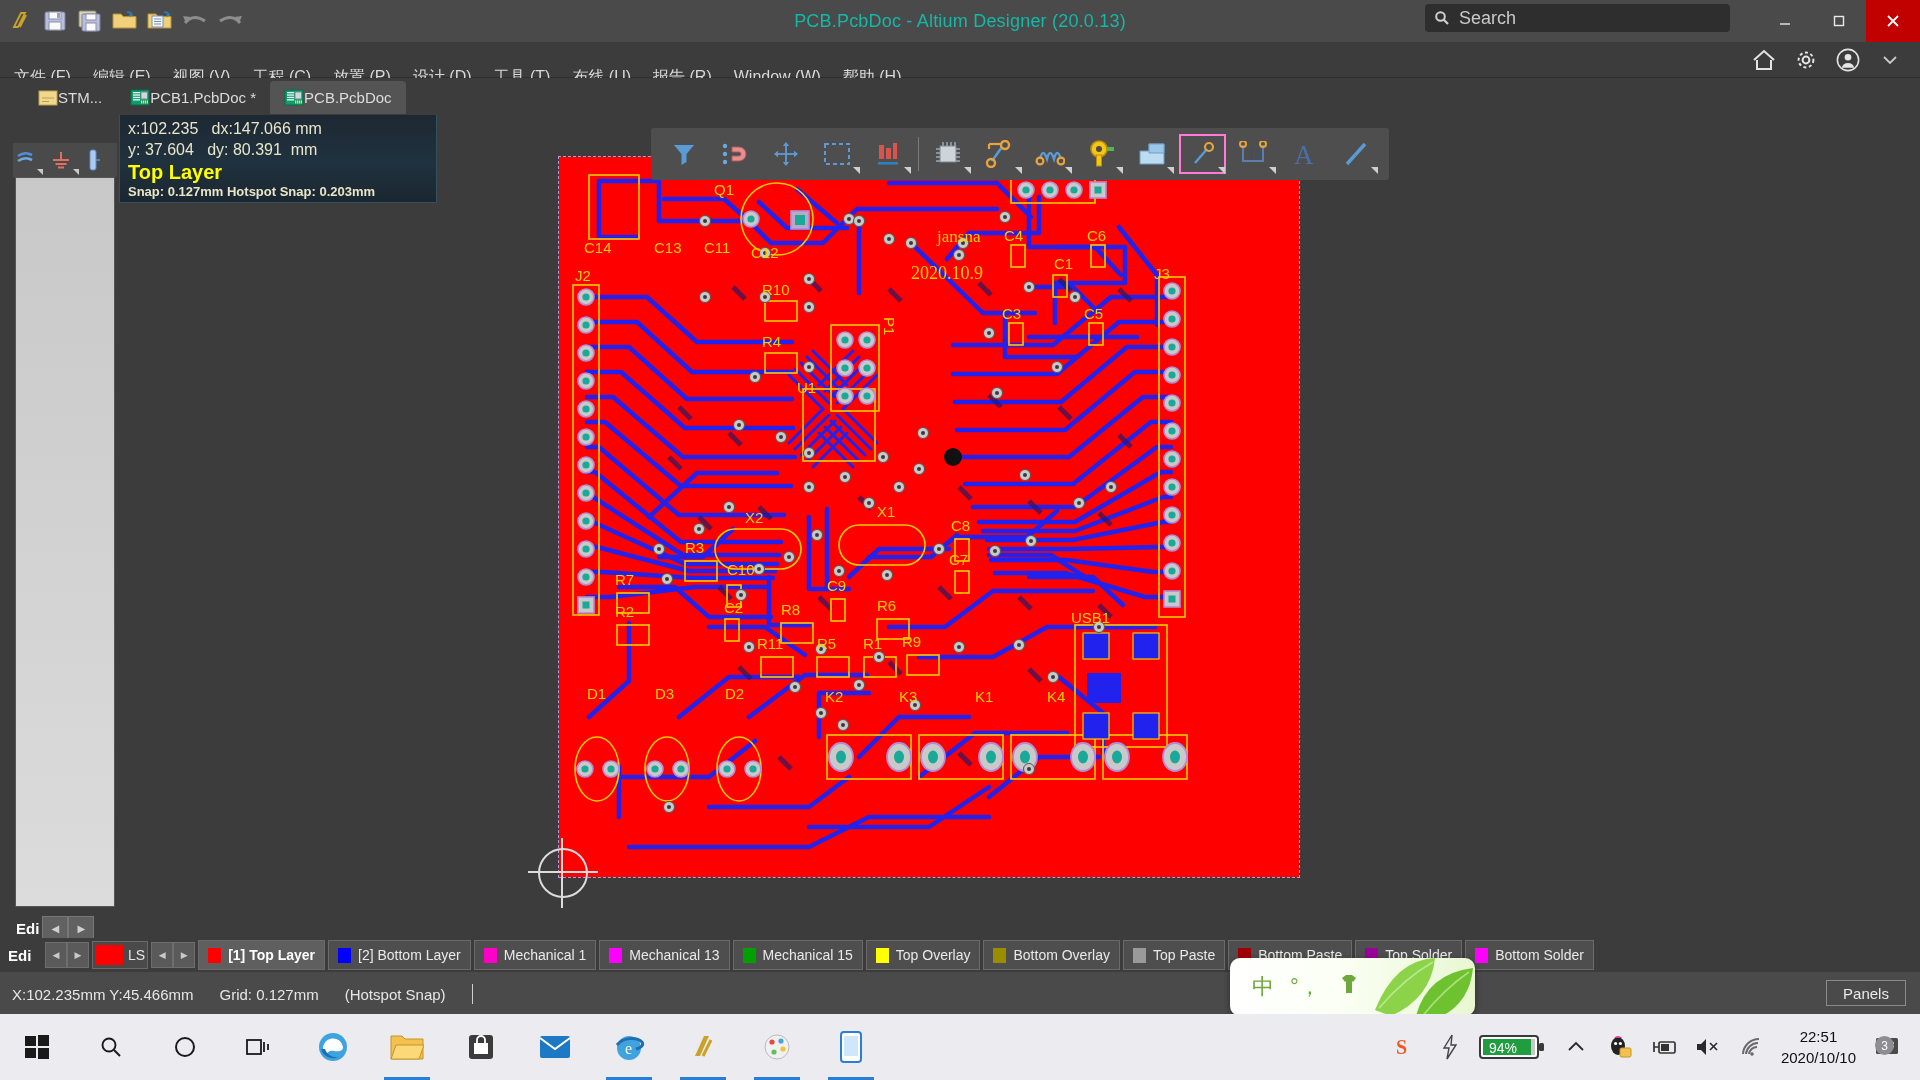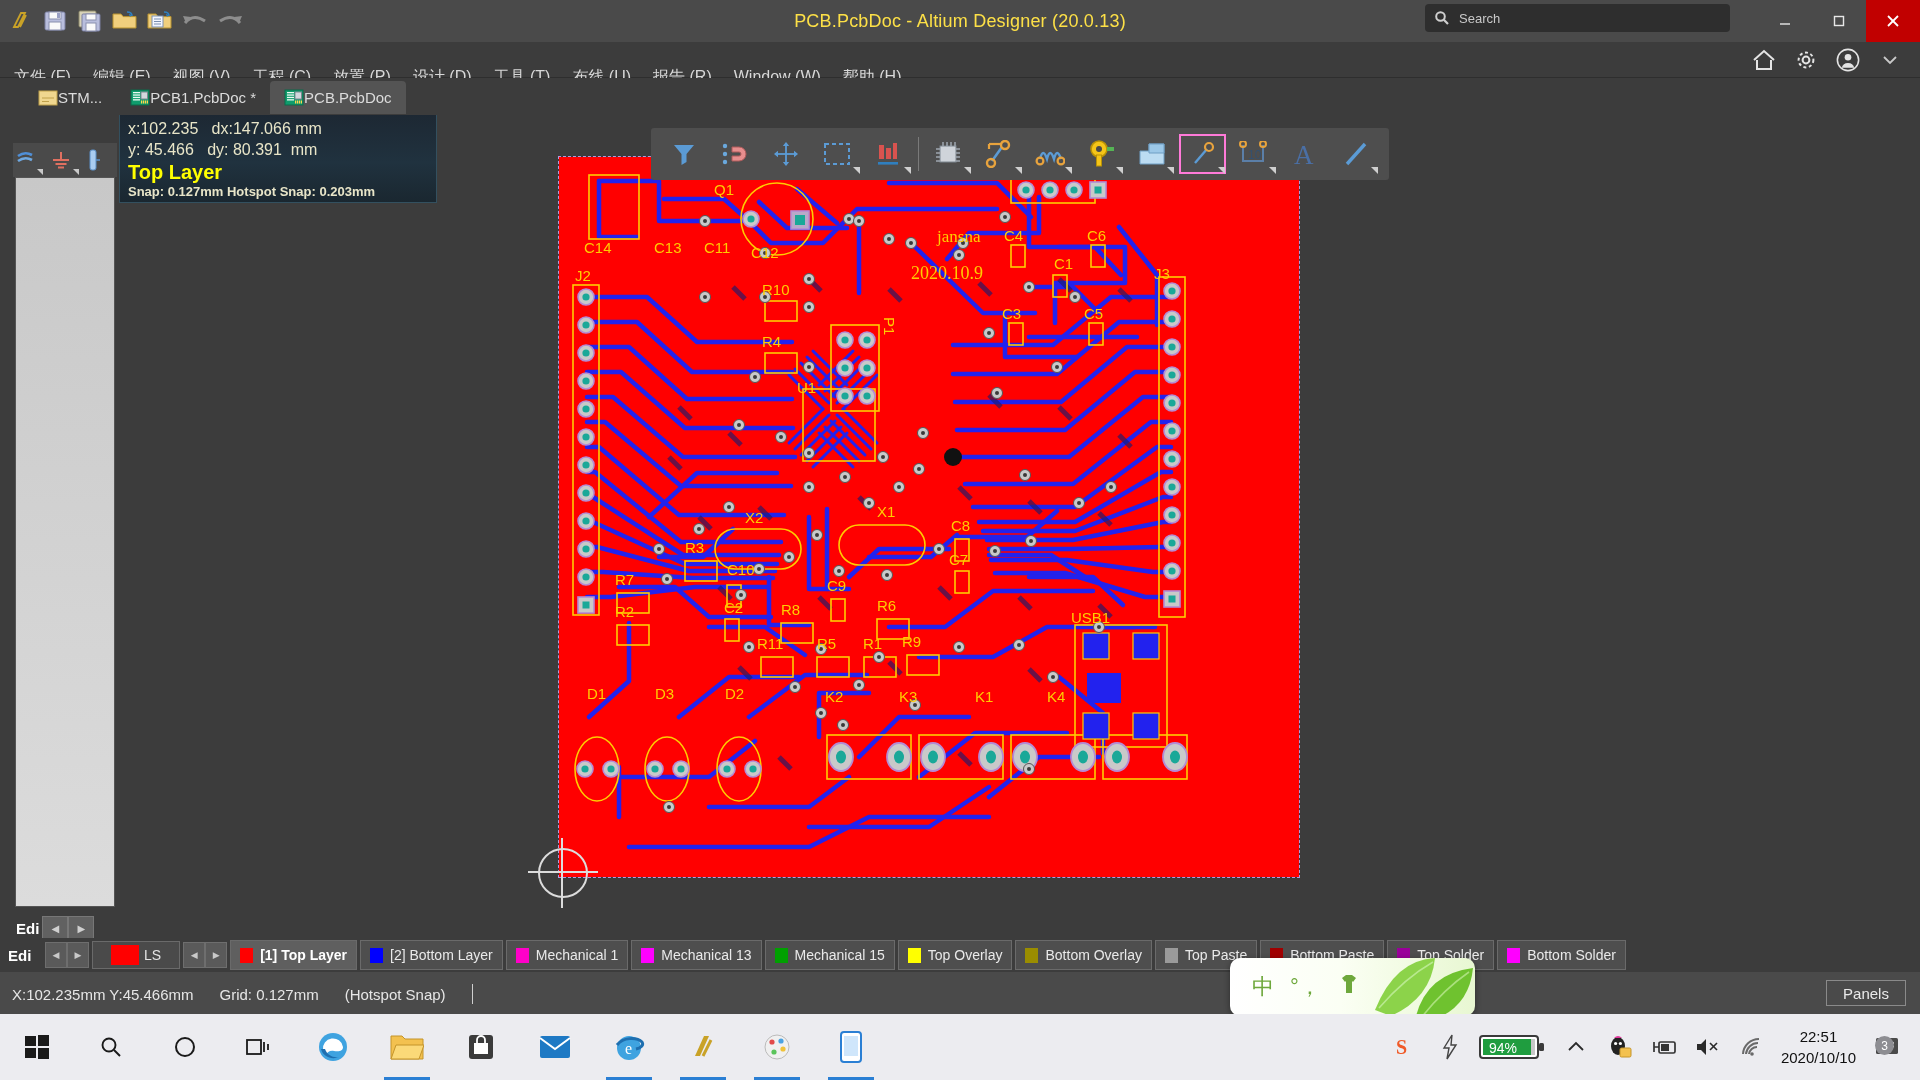--- a/index.html
+++ b/index.html
@@ -9,25 +9,25 @@
     font-family:"Liberation Sans","DejaVu Sans",sans-serif;
     -webkit-font-smoothing:antialiased;
   }
   .app{position:relative;width:1920px;height:1080px;}
 
   
   .titlebar{position:absolute;left:0;top:0;width:1920px;height:42px;background:#4a4a4a;}
   .tb-quick{position:absolute;left:6px;top:4px;display:flex;align-items:center;gap:7px;height:34px;}
   .qicon{width:28px;height:28px;display:flex;align-items:center;justify-content:center;cursor:pointer;}
   .title-text{position:absolute;left:0;top:0;width:1920px;height:42px;line-height:42px;text-align:center;
-    color:#fde047;font-size:18px;letter-spacing:.2px;}
+    color:#14b8a6;font-size:18px;letter-spacing:.2px;}
   .searchbox{position:absolute;right:190px;top:4px;width:305px;height:28px;background:#2e2e2e;
     border-radius:4px;display:flex;align-items:center;padding:0 8px;box-sizing:border-box;}
   .searchbox .sicon{width:18px;height:18px;margin-right:8px;display:flex;align-items:center;justify-content:center;}
-  .searchbox .stxt{color:#c9c9c9;font-size:13px;}
+  .searchbox .stxt{color:#c9c9c9;font-size:18px;}
   .wbtn{position:absolute;top:0;height:42px;width:54px;display:flex;align-items:center;justify-content:center;
     color:#e8e8e8;cursor:pointer;}
   .wbtn.min{right:108px;}
   .wbtn.max{right:54px;}
   .wbtn.close{right:0;background:#c10000;}
 
   
   .menubar{position:absolute;left:0;top:42px;width:1920px;height:36px;background:#3c3c3c;
      border-bottom:1px solid #2e2e2e;display:flex;align-items:center;padding-left:14px;box-sizing:border-box;}
   .menuitem{color:#d8d8d8;font-size:16px;margin-right:22px;white-space:nowrap;cursor:pointer;margin-top:35px;}
@@ -86,21 +86,21 @@
   .hud-snap{color:#e8e5c8;font-size:13px;font-weight:bold;line-height:16px;}
 
   
   .layerbar{position:absolute;left:0;top:938px;width:1920px;height:34px;background:#3c3c3c;
      display:flex;align-items:center;padding-left:8px;box-sizing:border-box;gap:3px;}
   .lb-edit{color:#ffffff;font-size:15px;font-weight:bold;width:34px;overflow:hidden;}
   .lb-nav{display:flex;}
   .lb-navbtn{width:22px;height:26px;background:#5a5a5a;border:1px solid #6e6e6e;box-sizing:border-box;
      display:flex;align-items:center;justify-content:center;color:#c9c9c9;font-size:9px;cursor:pointer;}
   .lb-ls{display:flex;align-items:center;gap:5px;background:#4a4a4a;border:1px solid #6a6a6a;
-     height:28px;padding:0 18px;box-sizing:border-box;}
+     height:28px;padding:0 2px;box-sizing:border-box;}
   .lb-sw{width:28px;height:20px;}
   .lb-lstxt{color:#e4e4e4;font-size:14px;}
   .ltab{display:flex;align-items:center;gap:7px;height:30px;padding:0 9px;box-sizing:border-box;
      background:#4e4e4e;border:1px solid #6a6a6a;color:#e9e9e9;font-size:14px;white-space:nowrap;cursor:pointer;}
   .ltab.active{background:#5f5f5f;font-weight:bold;color:#fff;}
   .lchip{width:13px;height:15px;}
 
   
   .statusbar{position:absolute;left:0;top:972px;width:1920px;height:42px;background:#4a4a4a;}
   .sb-left{position:absolute;left:12px;top:0;height:44px;display:flex;align-items:center;gap:26px;
@@ -894,21 +894,21 @@
       <div class="ptool">
         <svg width="26" height="28" viewBox="0 0 26 28">
             <line x1="4" y1="24" x2="22" y2="4" stroke="#5b9bd5" stroke-width="3.4"></line>
           </svg>
         <span class="caret"></span>
       </div>
     </div>
 
     <div class="hud">
       <div class="hud-row">x:102.235   dx:147.066 mm</div>
-      <div class="hud-row">y: 45.466   dy: 80.391  mm</div>
+      <div class="hud-row">y: 37.604   dy: 80.391  mm</div>
       <div class="hud-layer">Top Layer</div>
       <div class="hud-snap">Snap: 0.127mm Hotspot Snap: 0.203mm</div>
     </div>
   </div>
 
   <div class="layerbar">
     <span class="lb-edit">Edi</span>
     <span class="lb-nav">
       <span class="lb-navbtn">◀</span>
       <span class="lb-navbtn">▶</span>

